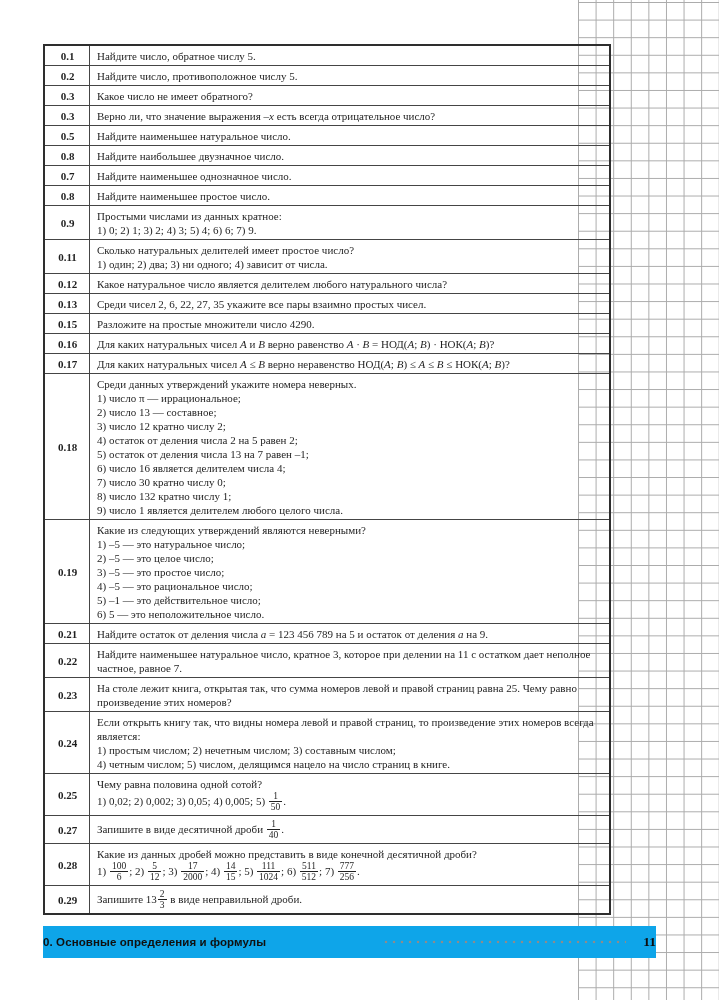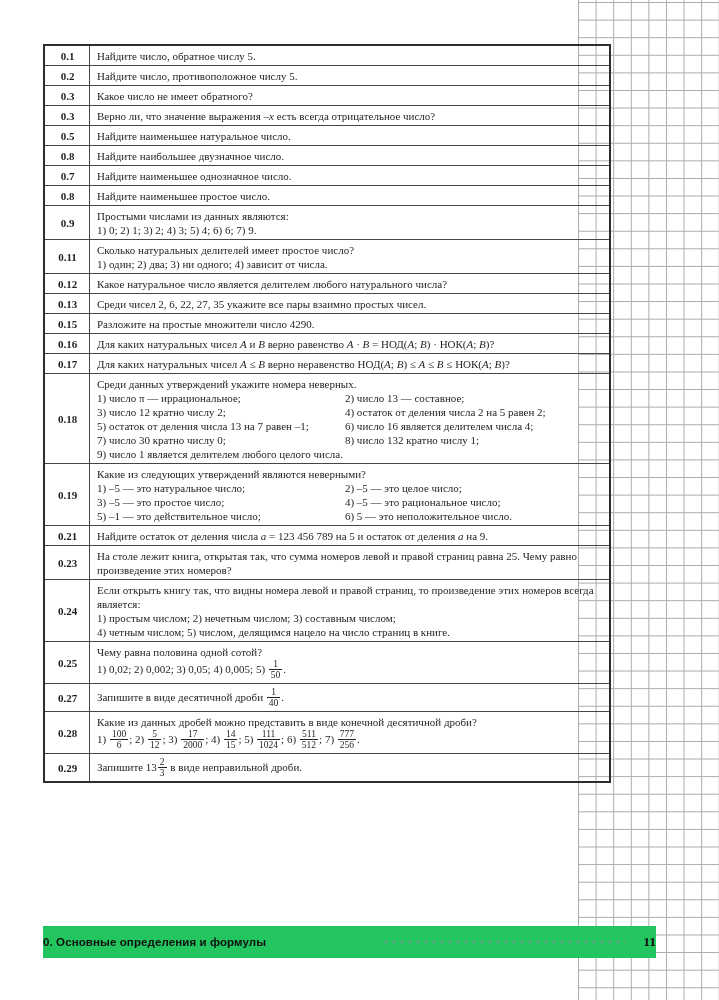--- a/index.html
+++ b/index.html
@@ -26,34 +26,34 @@
   table.problems td{
     border:1px solid #454545;
     font-size:11px;line-height:14px;
     padding:2.5px 6px 2.5px 7px;
     vertical-align:middle;
   }
   td.num{
     width:31px;text-align:center;font-weight:700;padding:2px 2px;
   }
   td.content .line{white-space:normal;}
-  .cols{display:flex;}
+  .cols{display:flex;flex-direction:column;}
   .cols > span:first-child{width:49%;flex:none;}
   .cols > span:last-child{flex:1;}
   em{font-style:italic;}
   .frac{
     display:inline-block;text-align:center;vertical-align:middle;
     font-size:9.5px;line-height:10.5px;padding:0 1px;
   }
   .frac .fn{display:block;border-bottom:1px solid #222;padding:0 2px;}
   .frac .fd{display:block;padding:0 2px;}
   
   .footer{
     position:absolute;left:43px;top:926px;width:613px;height:32px;
-    background:#22c55e;display:flex;align-items:center;
+    background:#0ea5e9;display:flex;align-items:center;
   }
   .footer-title{
     font-family:"Liberation Sans", sans-serif;font-weight:700;
     font-size:11.5px;color:#101010;letter-spacing:0.1px;
   }
   .leader{
     margin-left:auto;width:243px;height:8px;
     background-image:radial-gradient(circle at 3px 4px, var(--dot-color,#8c8c8c) 1.4px, rgba(255,255,255,0) 1.6px);
     background-size:8px 8px;background-repeat:repeat-x;
   }
@@ -112,21 +112,21 @@
       </tr>
       <tr>
         <td class="num">0.8</td>
         <td class="content">
           <div class="line">Найдите наименьшее простое число.</div>
         </td>
       </tr>
       <tr>
         <td class="num">0.9</td>
         <td class="content">
-          <div class="line">Простыми числами из данных являются:</div>
+          <div class="line">Простыми числами из данных кратное:</div>
           <div class="line">1) 0; 2) 1; 3) 2; 4) 3; 5) 4; 6) 6; 7) 9.</div>
         </td>
       </tr>
       <tr>
         <td class="num">0.11</td>
         <td class="content">
           <div class="line">Сколько натуральных делителей имеет простое число?</div>
           <div class="line">1) один; 2) два; 3) ни одного; 4) зависит от числа.</div>
         </td>
       </tr>
@@ -198,20 +198,26 @@
           <div class="cols">
             <span>5) –1 — это действительное число;</span>
             <span>6) 5 — это неположительное число.</span>
           </div>
         </td>
       </tr>
       <tr>
         <td class="num">0.21</td>
         <td class="content">
           <div class="line">Найдите остаток от деления числа <em>a</em> = 123 456 789 на 5 и остаток от деления <em>a</em> на 9.</div>
+        </td>
+      </tr>
+      <tr>
+        <td class="num">0.22</td>
+        <td class="content">
+          <div class="line">Найдите наименьшее натуральное число, кратное 3, которое при делении на 11 с остатком дает неполное частное, равное 7.</div>
         </td>
       </tr>
       <tr>
         <td class="num">0.23</td>
         <td class="content">
           <div class="line">На столе лежит книга, открытая так, что сумма номеров левой и правой страниц равна 25. Чему равно произведение этих номеров?</div>
         </td>
       </tr>
       <tr>
         <td class="num">0.24</td>

